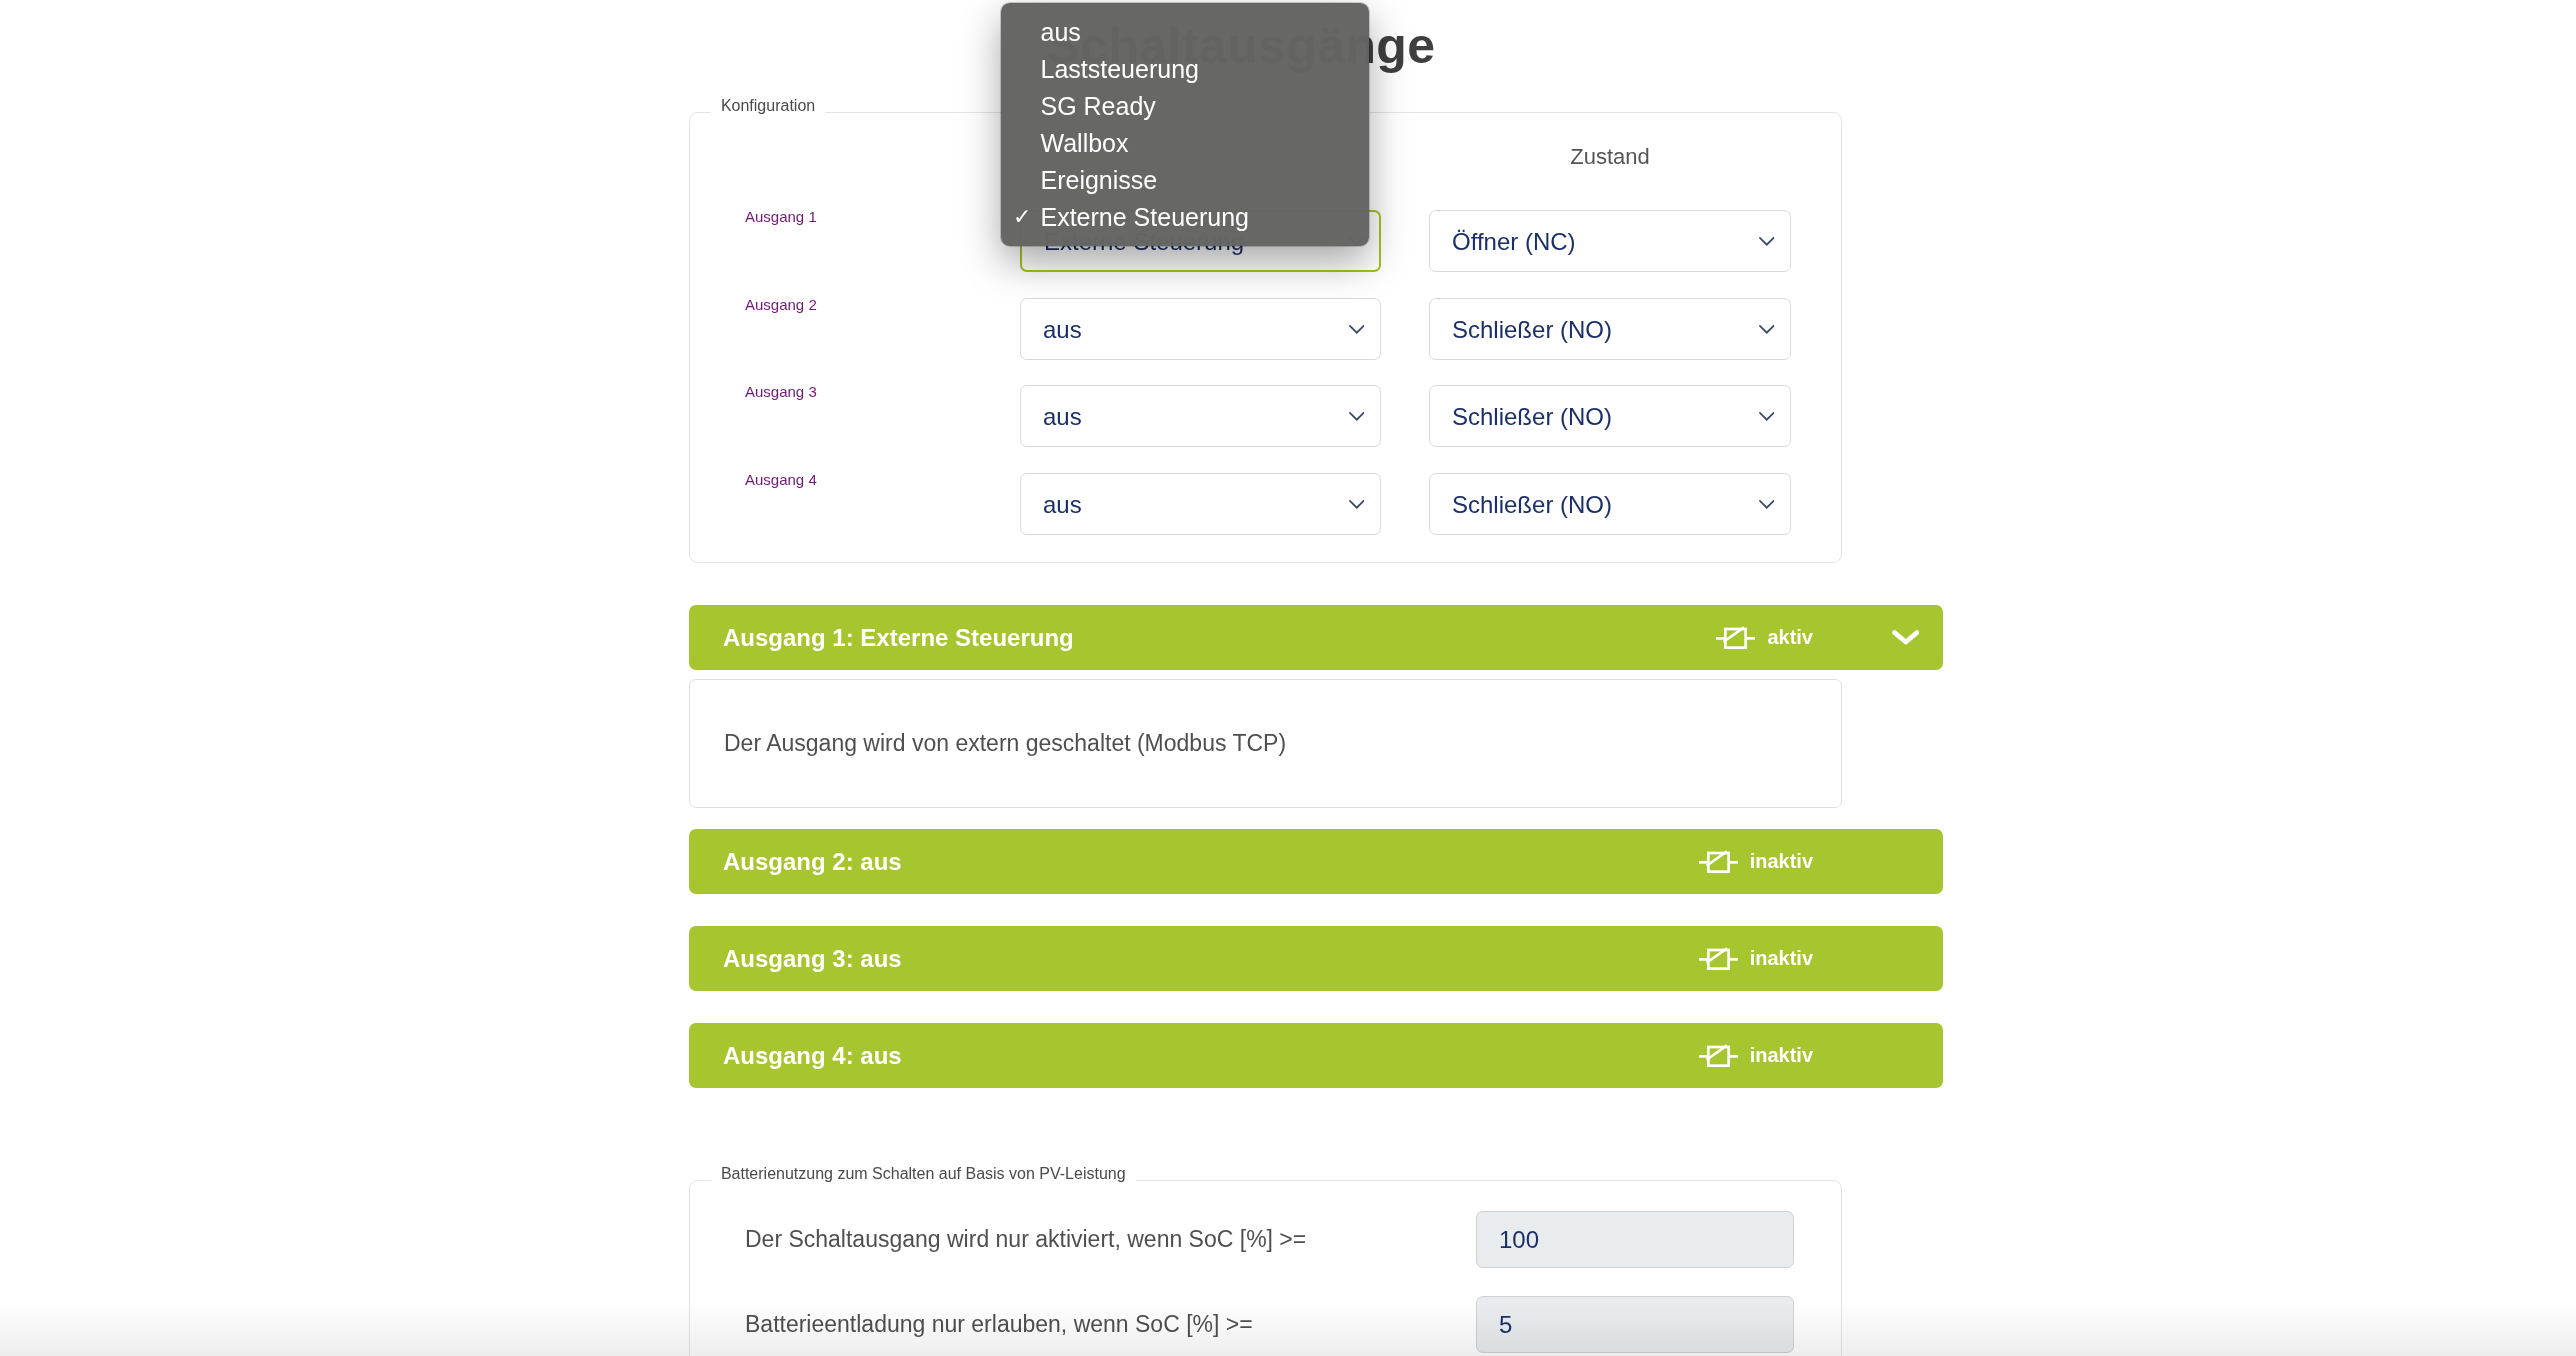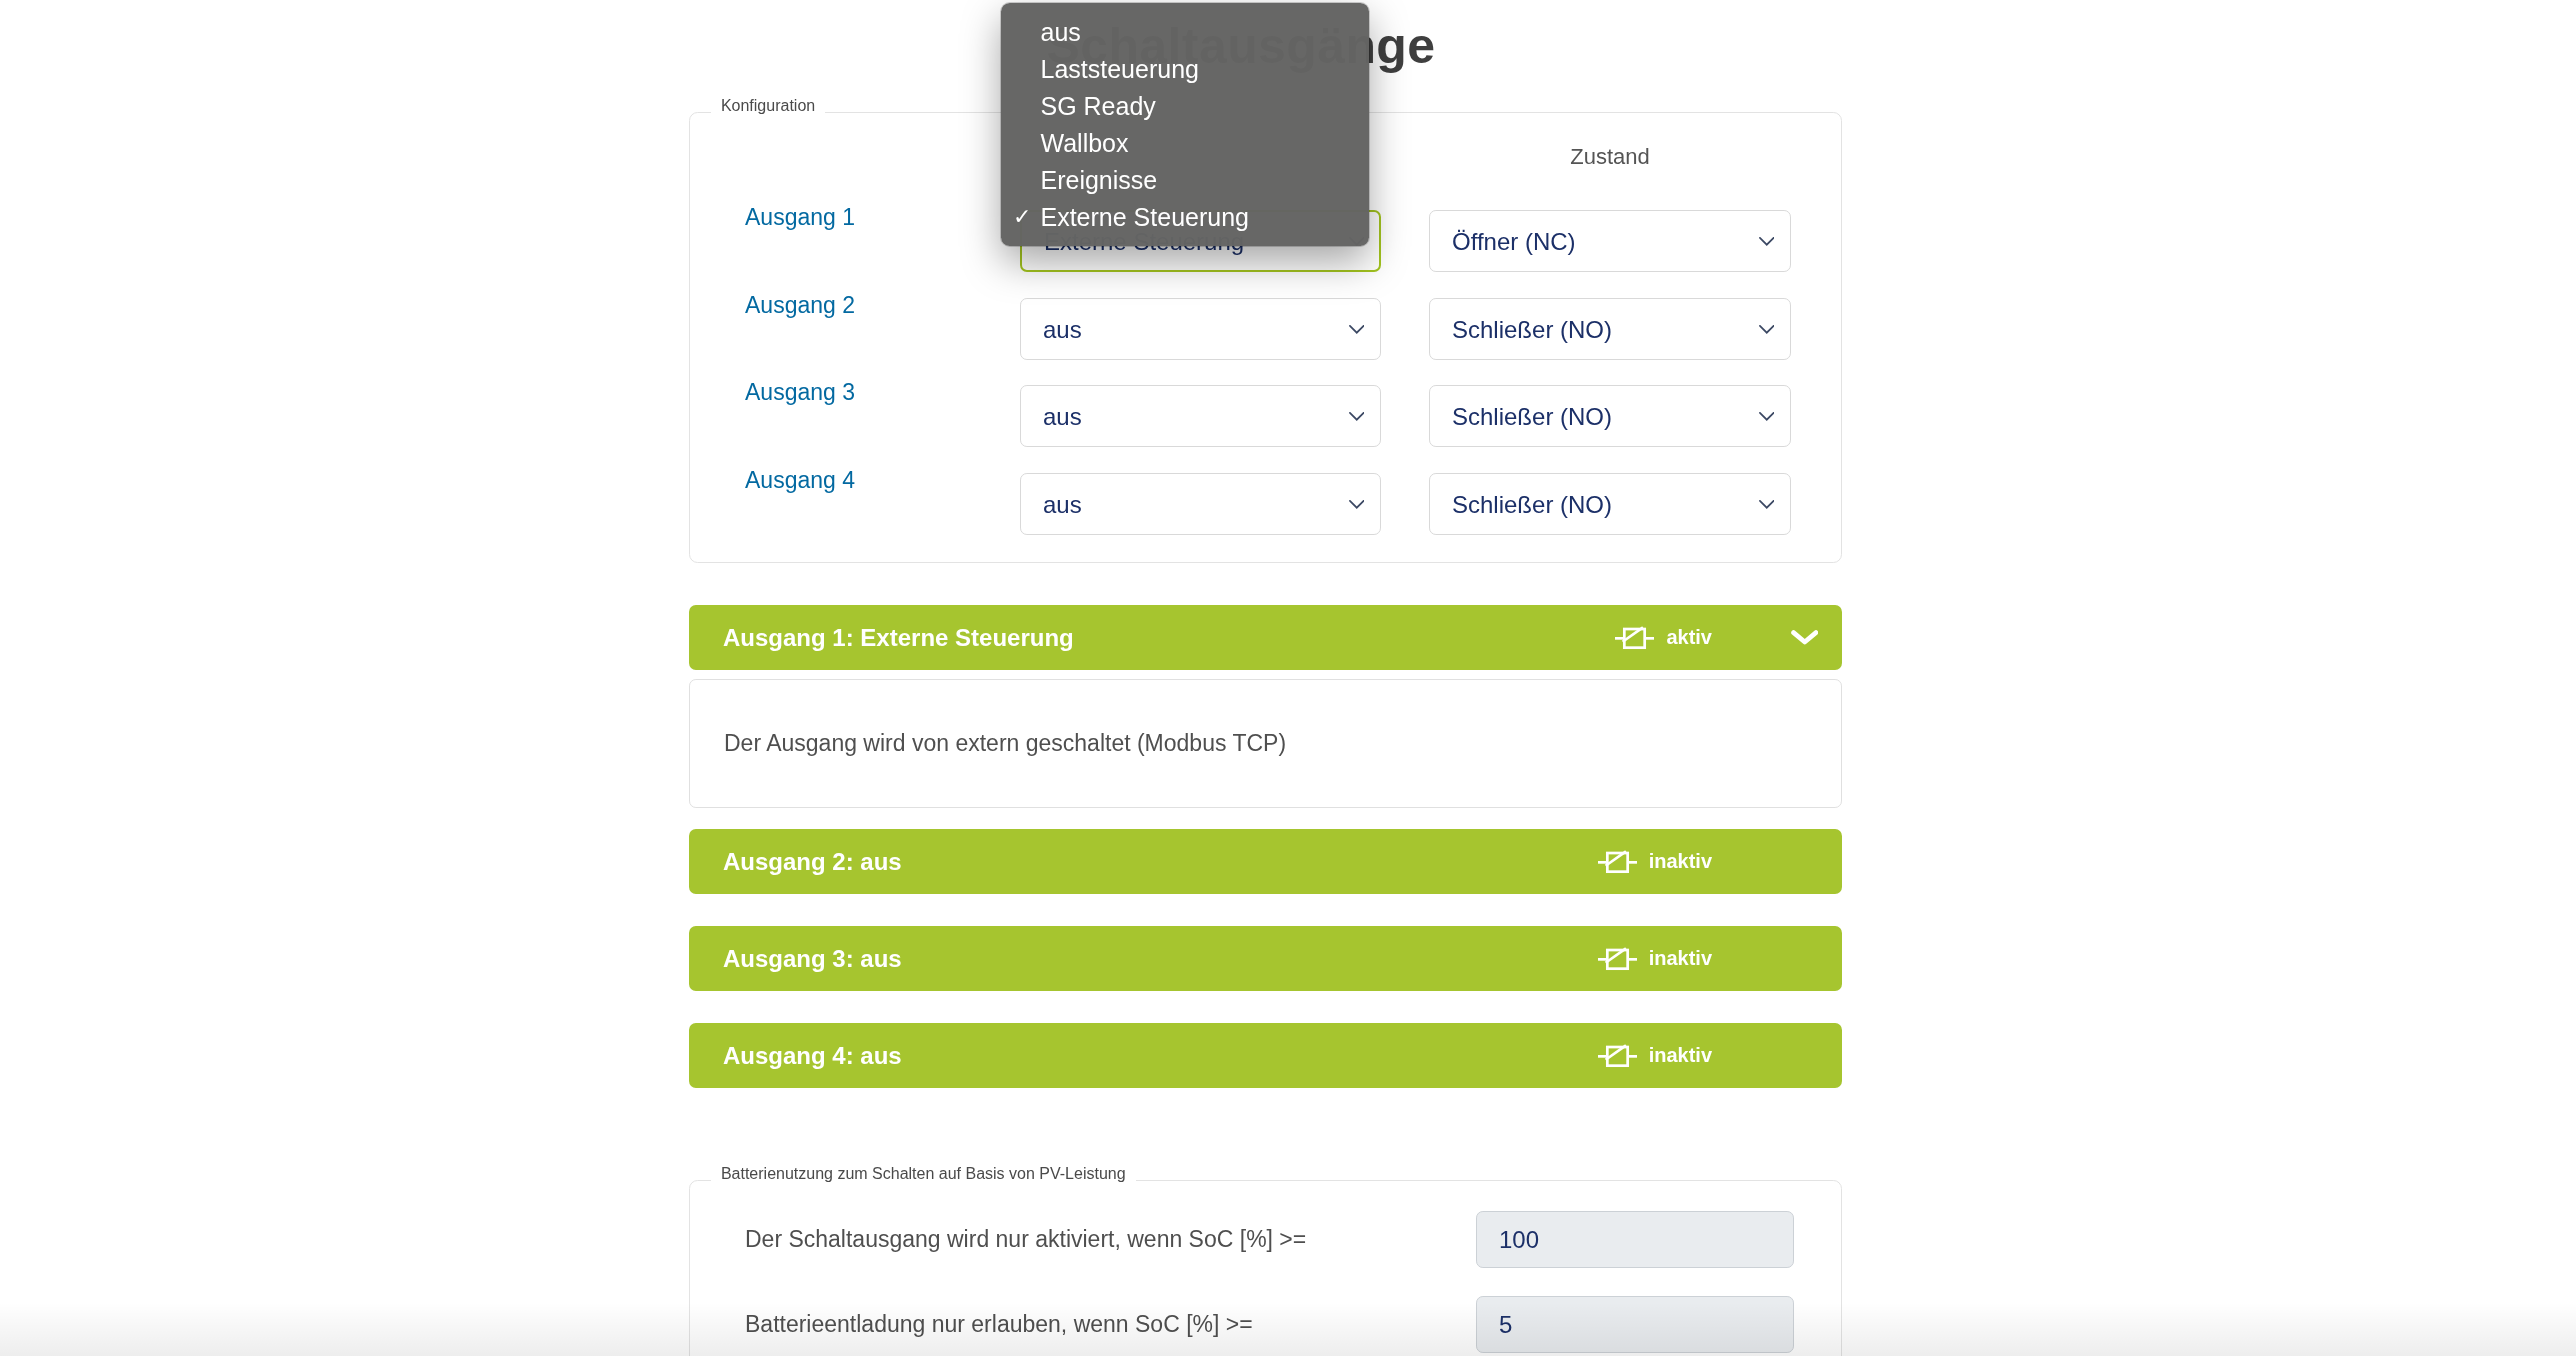--- a/index.html
+++ b/index.html
@@ -14,40 +14,40 @@
   
   .groupbox { position:absolute; border:1.7px solid #e3e3e3; border-radius:8.6px; background:#fff; }
   .groupbox .legend { position:absolute; top:-16.3px; left:20.6px; background:#fff; padding:0 10.3px;
                       font-size:16px; color:#4a4a4a; white-space:nowrap; }
   .konfig { left:689px; top:112px; width:1153px; height:451px; }
   .battery { left:689px; top:1180px; width:1153px; height:249px; }
 
   .col-header { position:absolute; left:739px; top:31px; width:362px; text-align:center;
                 font-size:22px; color:#555; }
 
-  .row-label { position:absolute; font-size:23px; color:#0369a1; height:62px; line-height:62px; }
+  .row-label { position:absolute; font-size:15px; color:#701a75; height:62px; line-height:62px; }
 
   .select-wrap { position:absolute; height:62px;margin-top:24px; }
   .select-wrap select {
       -webkit-appearance:none; appearance:none; width:100%; height:62px; background:#fff;
       border:1.7px solid #d9d9d9; border-radius:6.9px; font-family:"Liberation Sans",sans-serif;
       font-size:24px; color:#1c3068; padding:0 52px 0 22px; outline:none; }
   .select-wrap.focused select { border:2.6px solid #a3c41f; }
   .select-wrap .chev { position:absolute; right:17px; top:50%; margin-top:-4.3px; pointer-events:none; }
 
   
   .dropdown { position:absolute; left:1001px; top:3.4px; width:368px; z-index:10;
               background:rgba(100,100,99,0.98); border-radius:8.6px; padding:10.3px 0;
               box-shadow:0 15.5px 39px rgba(0,0,0,0.35), 0 0 0 0.9px rgba(0,0,0,0.18); }
   .dd-item { height:37px; display:flex; align-items:center; color:#fff; font-size:25px; }
   .dd-item .check { width:27.5px; margin-left:12px; font-size:22px; text-align:left; }
   .dd-item .check.hidden { visibility:hidden; }
 
   
-  .bar { position:absolute; left:689px; width:1153px; height:65px; background:#a6c52f;
+  .bar { position:absolute; left:689px; width:1254px; height:65px; background:#a6c52f;
          border-radius:6.9px; display:flex; align-items:center; justify-content:space-between;
          padding:0 24px 0 34px; color:#fff; }
   .bar .bar-title { font-size:24px; font-weight:700; }
   .bar .right { display:flex; align-items:center; gap:12px; }
   .bar .status { font-size:20px; font-weight:700; }
   .bar .chev-slot { width:94px; display:flex; justify-content:flex-end; align-items:center; }
 
   .info-box { position:absolute; left:689px; top:679px; width:1153px; height:129px;
               border:1.7px solid #e0e0e0; border-radius:6.9px; background:#fff;
               display:flex; align-items:center; padding-left:34px; }

